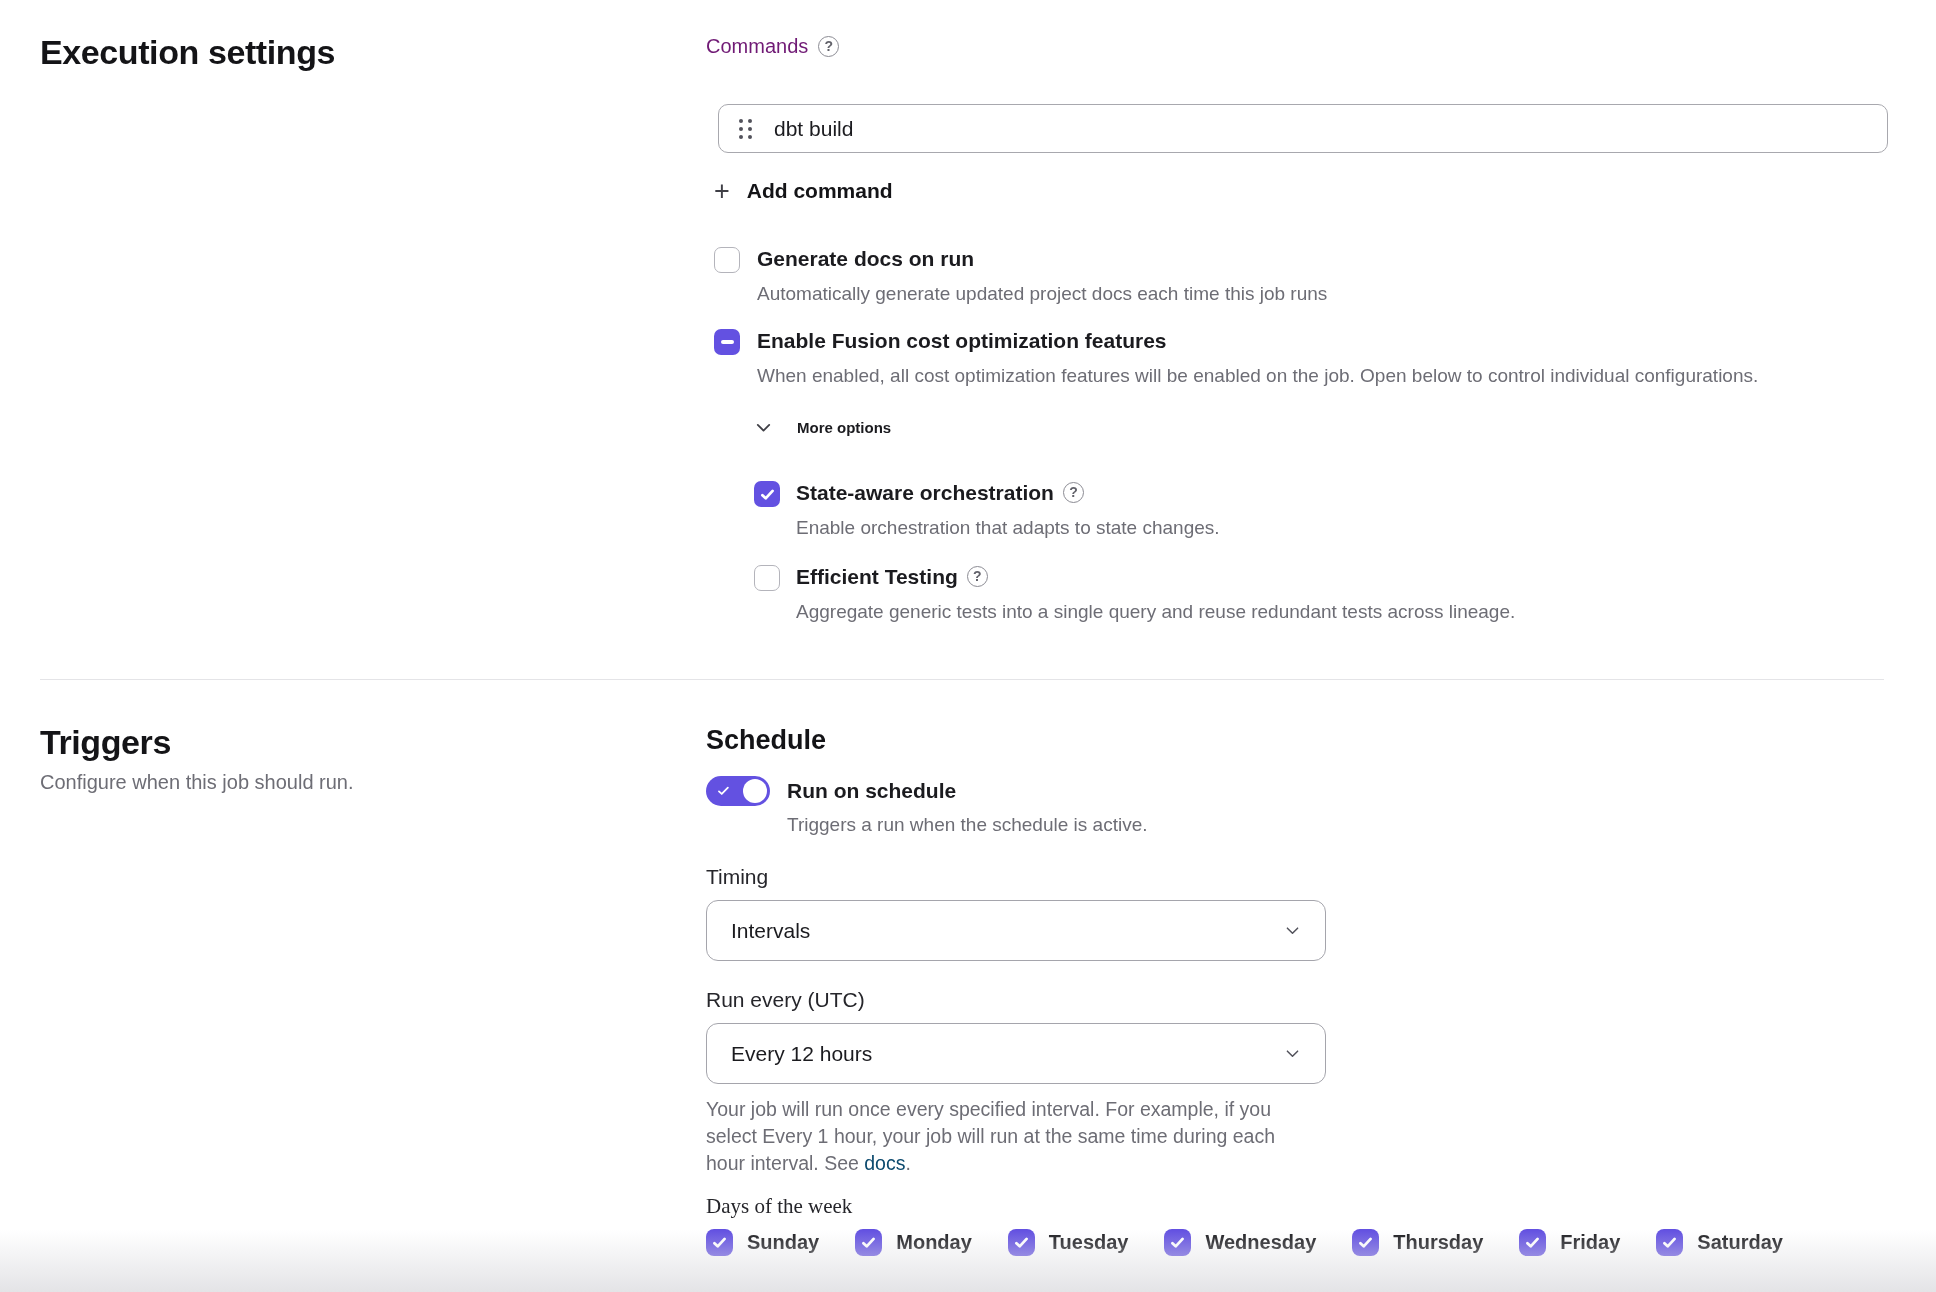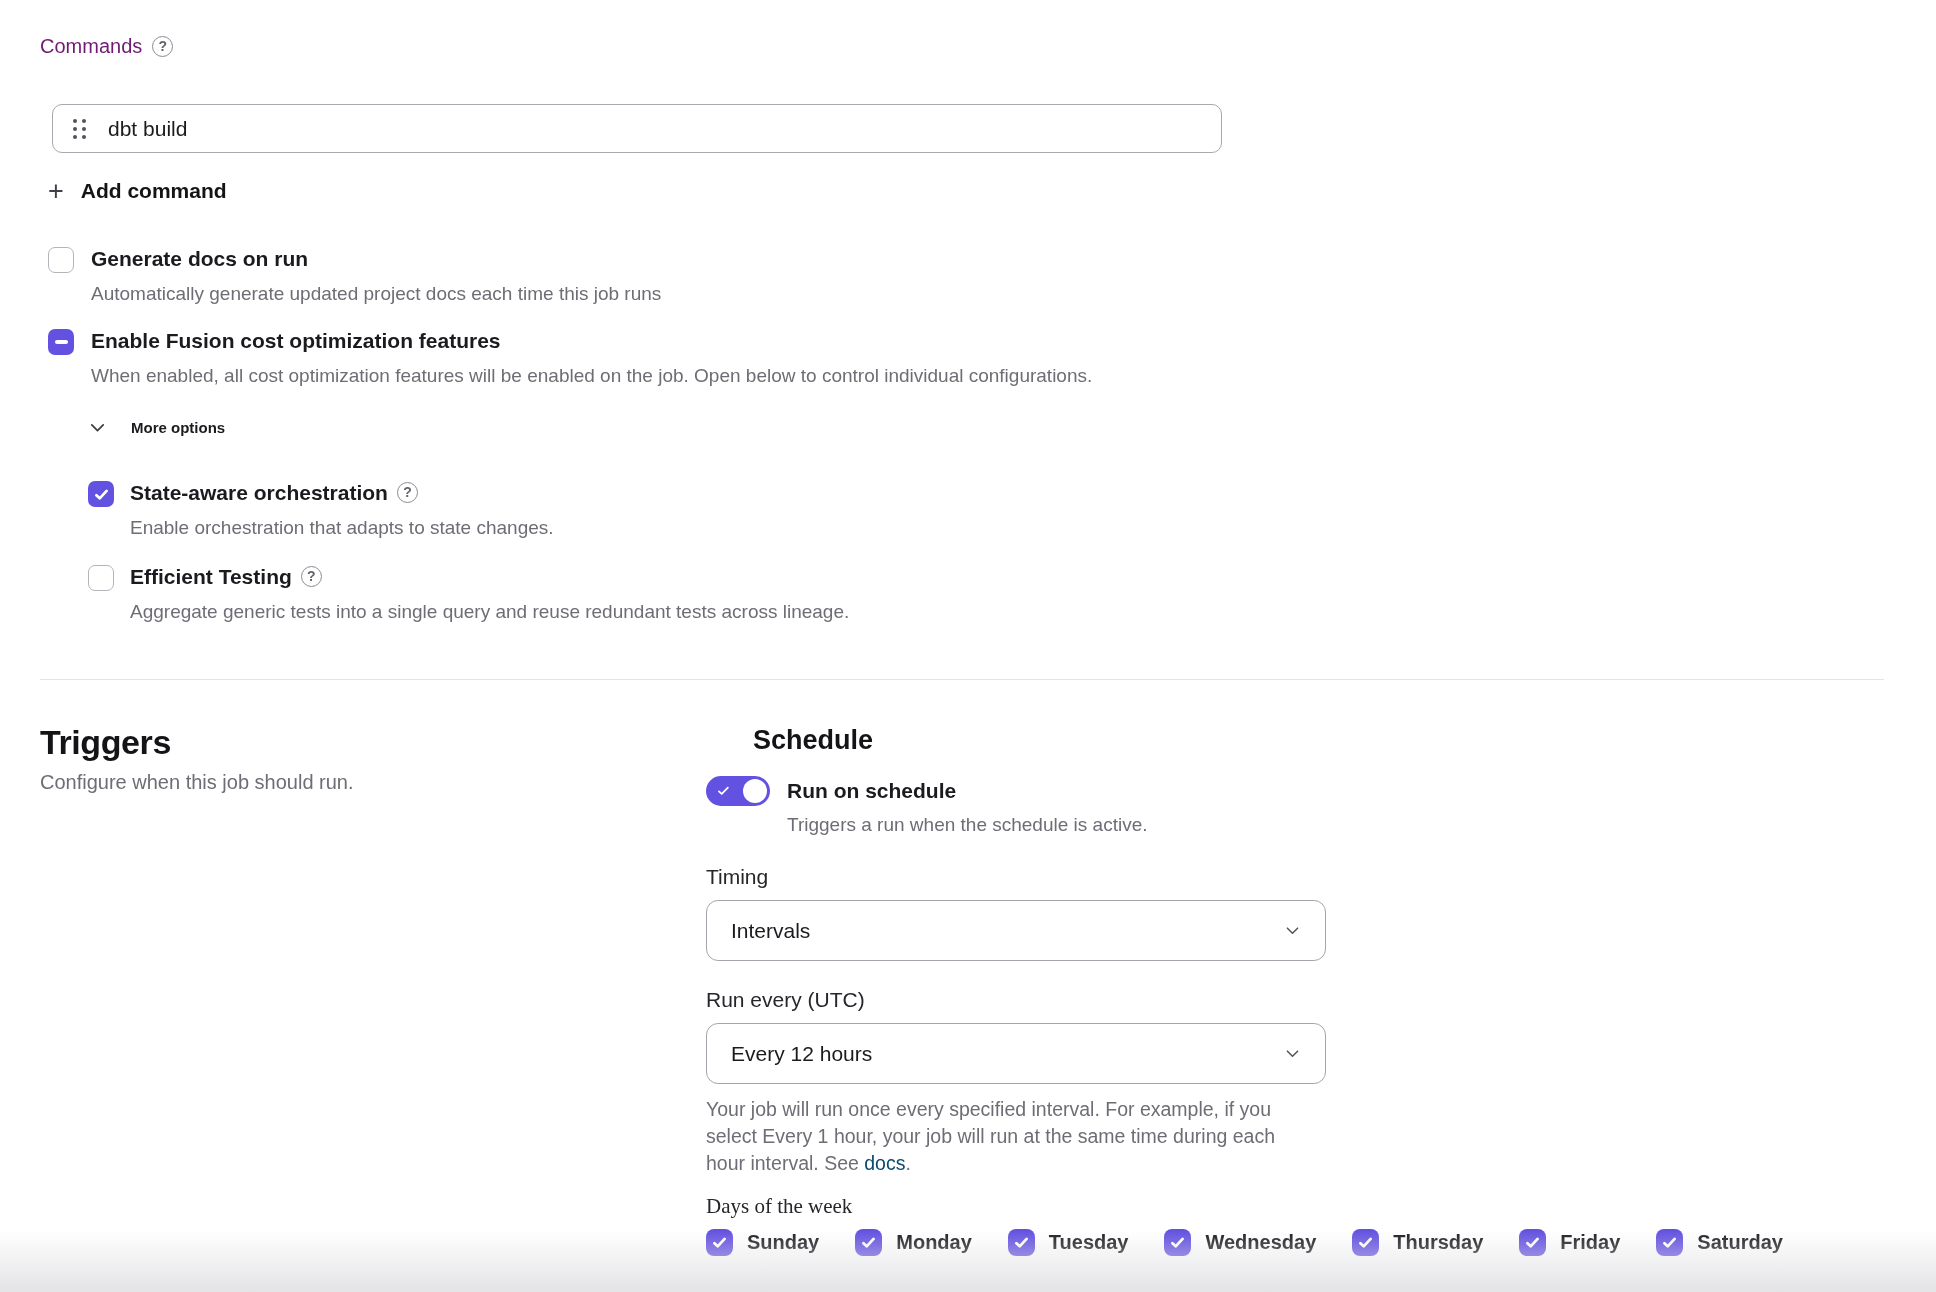--- a/index.html
+++ b/index.html
@@ -93,21 +93,21 @@
   .sub-options .opt-row { margin-left:0; }
   .sub-options .opt-body { margin-left:16px; }
   .sub-options .opt-row + .opt-row { margin-top:22px; }
 
   .divider {
     border:none; border-top:1px solid #e4e4e7;
     margin:54px 52px 0 40px;
   }
 
   
-  .schedule-title { font-size:27px; font-weight:600; line-height:32px; color:#141417;margin-left:47px; }
+  .schedule-title { font-size:27px; font-weight:600; line-height:32px; color:#141417; }
 
   .toggle-row { margin-top:20px; display:flex; align-items:flex-start; }
   .toggle {
     position:relative; width:64px; height:30px; border-radius:15px;
     background:var(--accent); cursor:pointer; flex-shrink:0;
   }
   .toggle .knob {
     position:absolute; top:3px; right:3px;
     width:24px; height:24px; border-radius:50%; background:#fff;
   }
@@ -142,20 +142,23 @@
     background:linear-gradient(to bottom, rgba(233,233,235,0), rgba(226,226,229,0.95));
     pointer-events:none;
   }
 </style>
 </head>
 <body>
 
 <div class="page">
 
   <section class="section-row exec">
+    <div class="left-col">
+      <h1 class="section-title">Execution settings</h1>
+    </div>
     <div class="right-col">
 
       <div class="field-label-row">
         <span class="field-label">Commands</span>
         <span class="help-icon">?</span>
       </div>
 
       <div class="command-input">
         <span class="drag-handle">
           <i></i>

